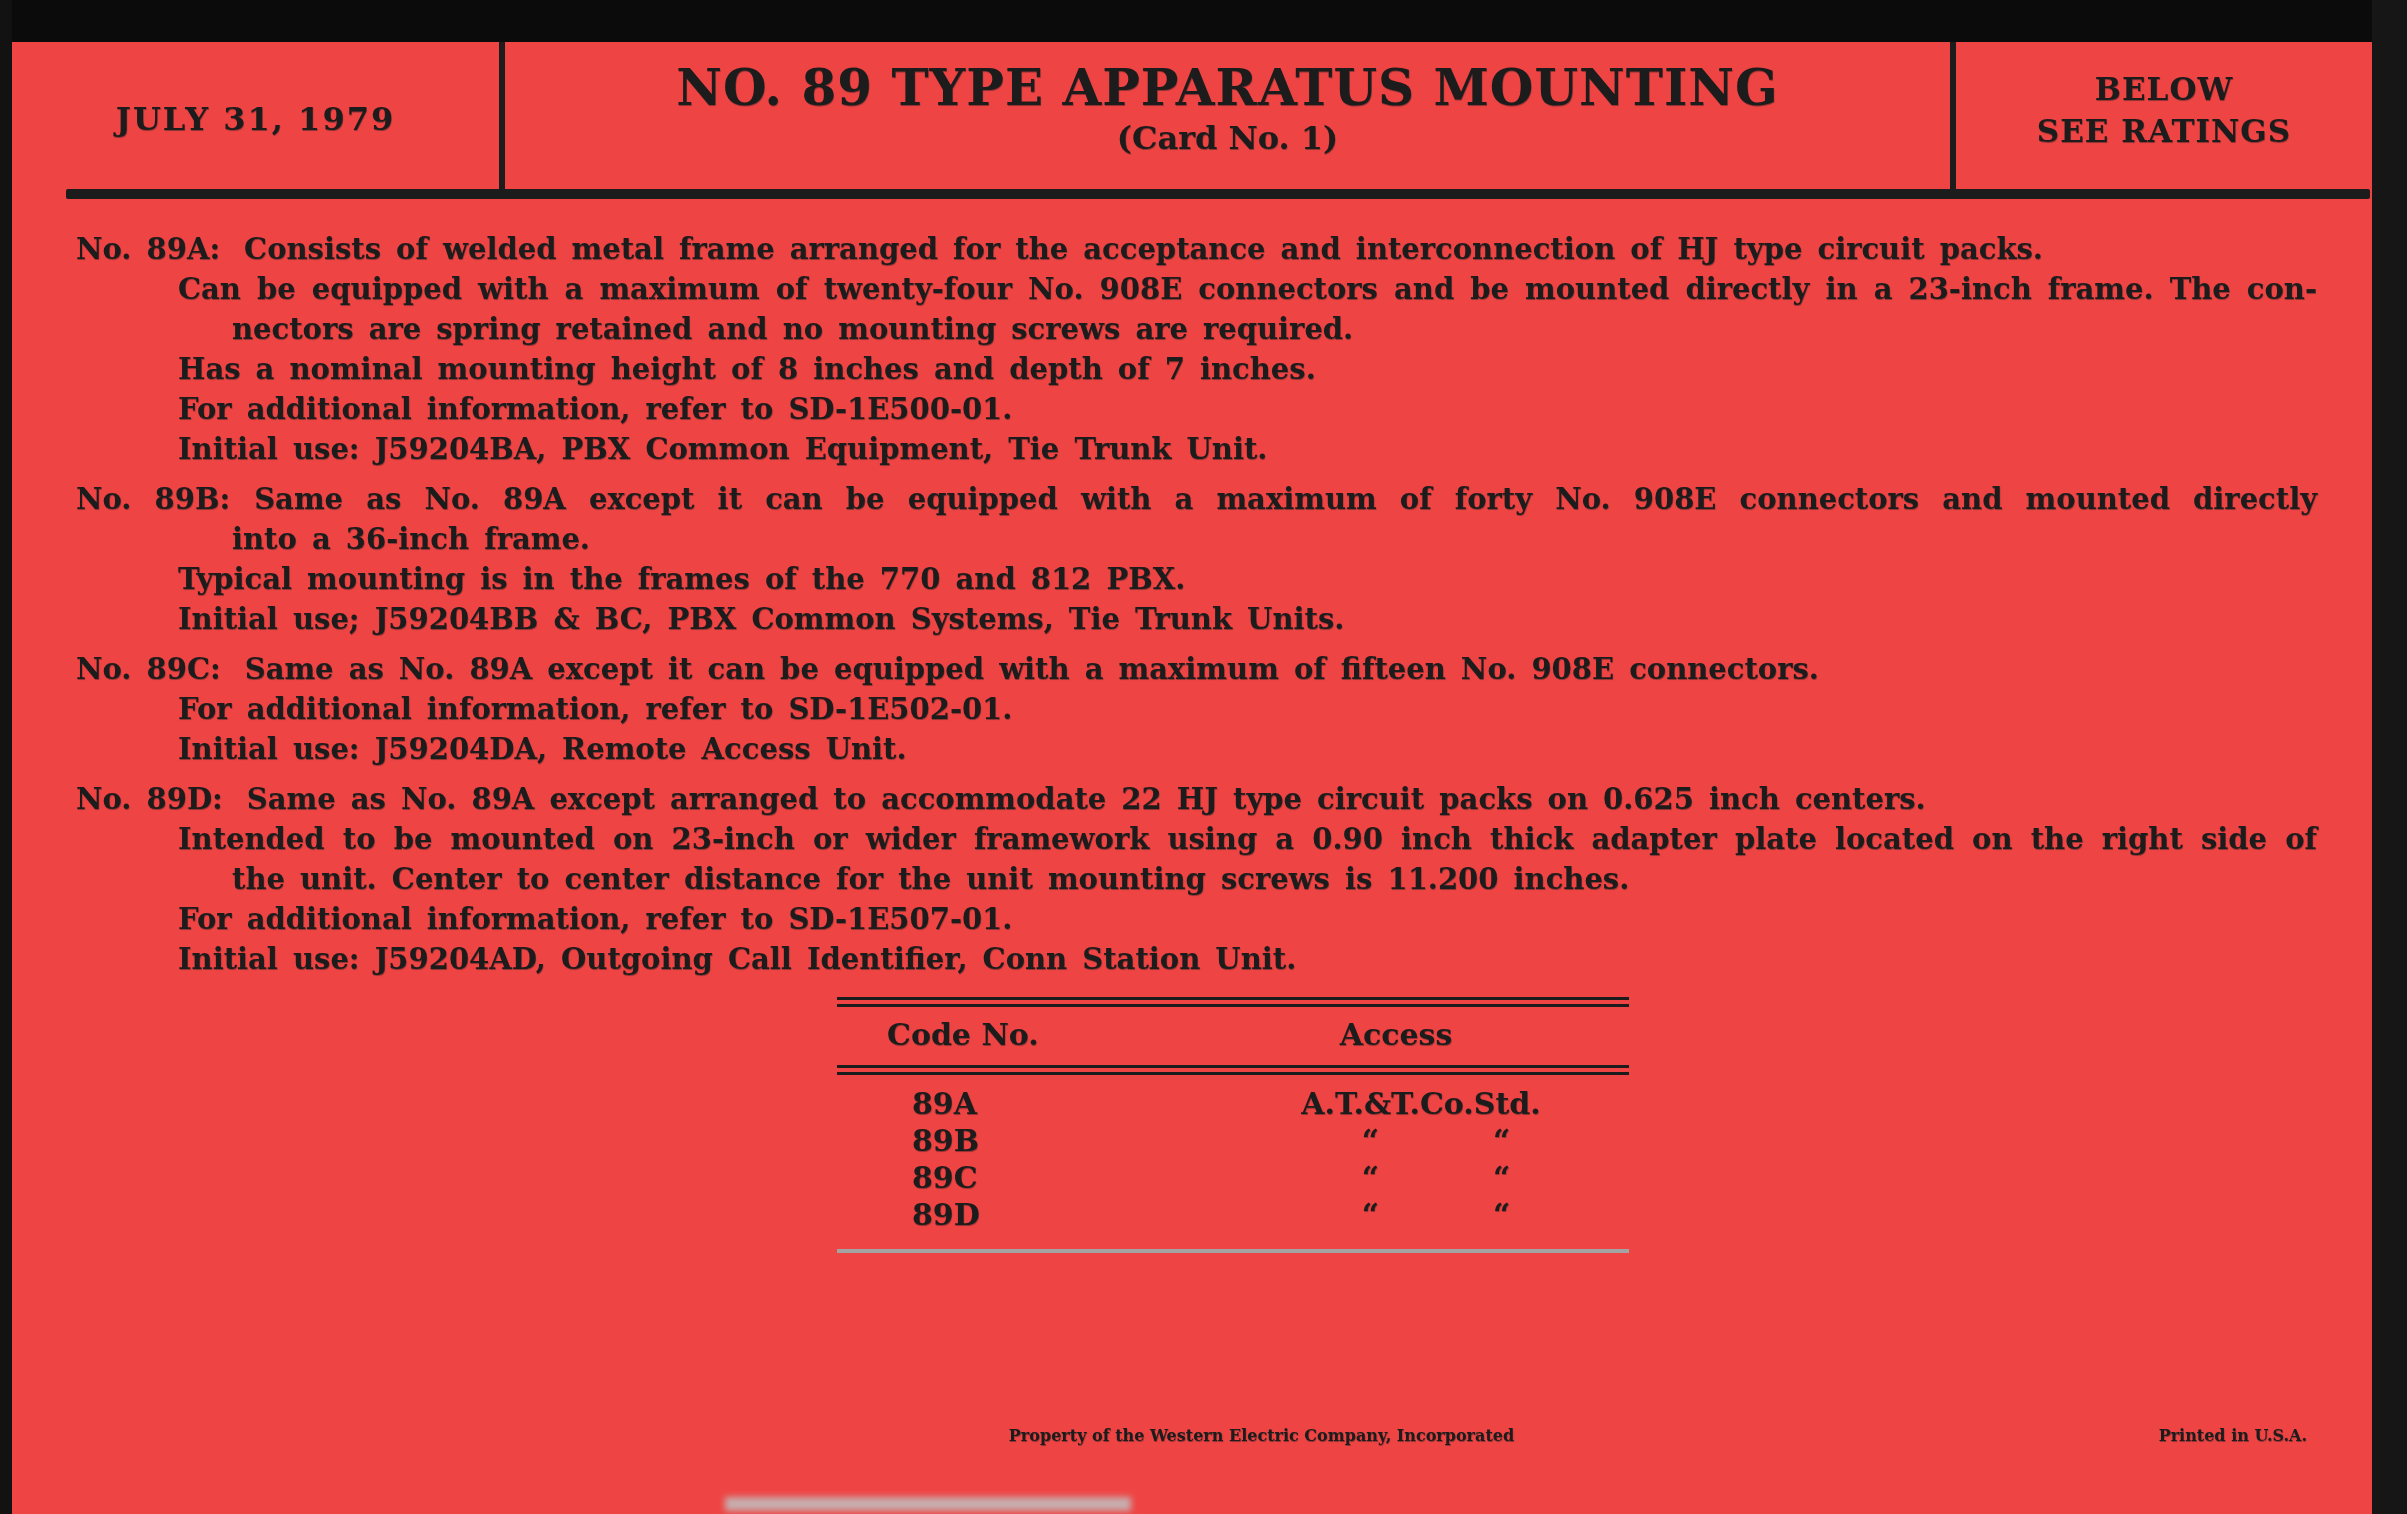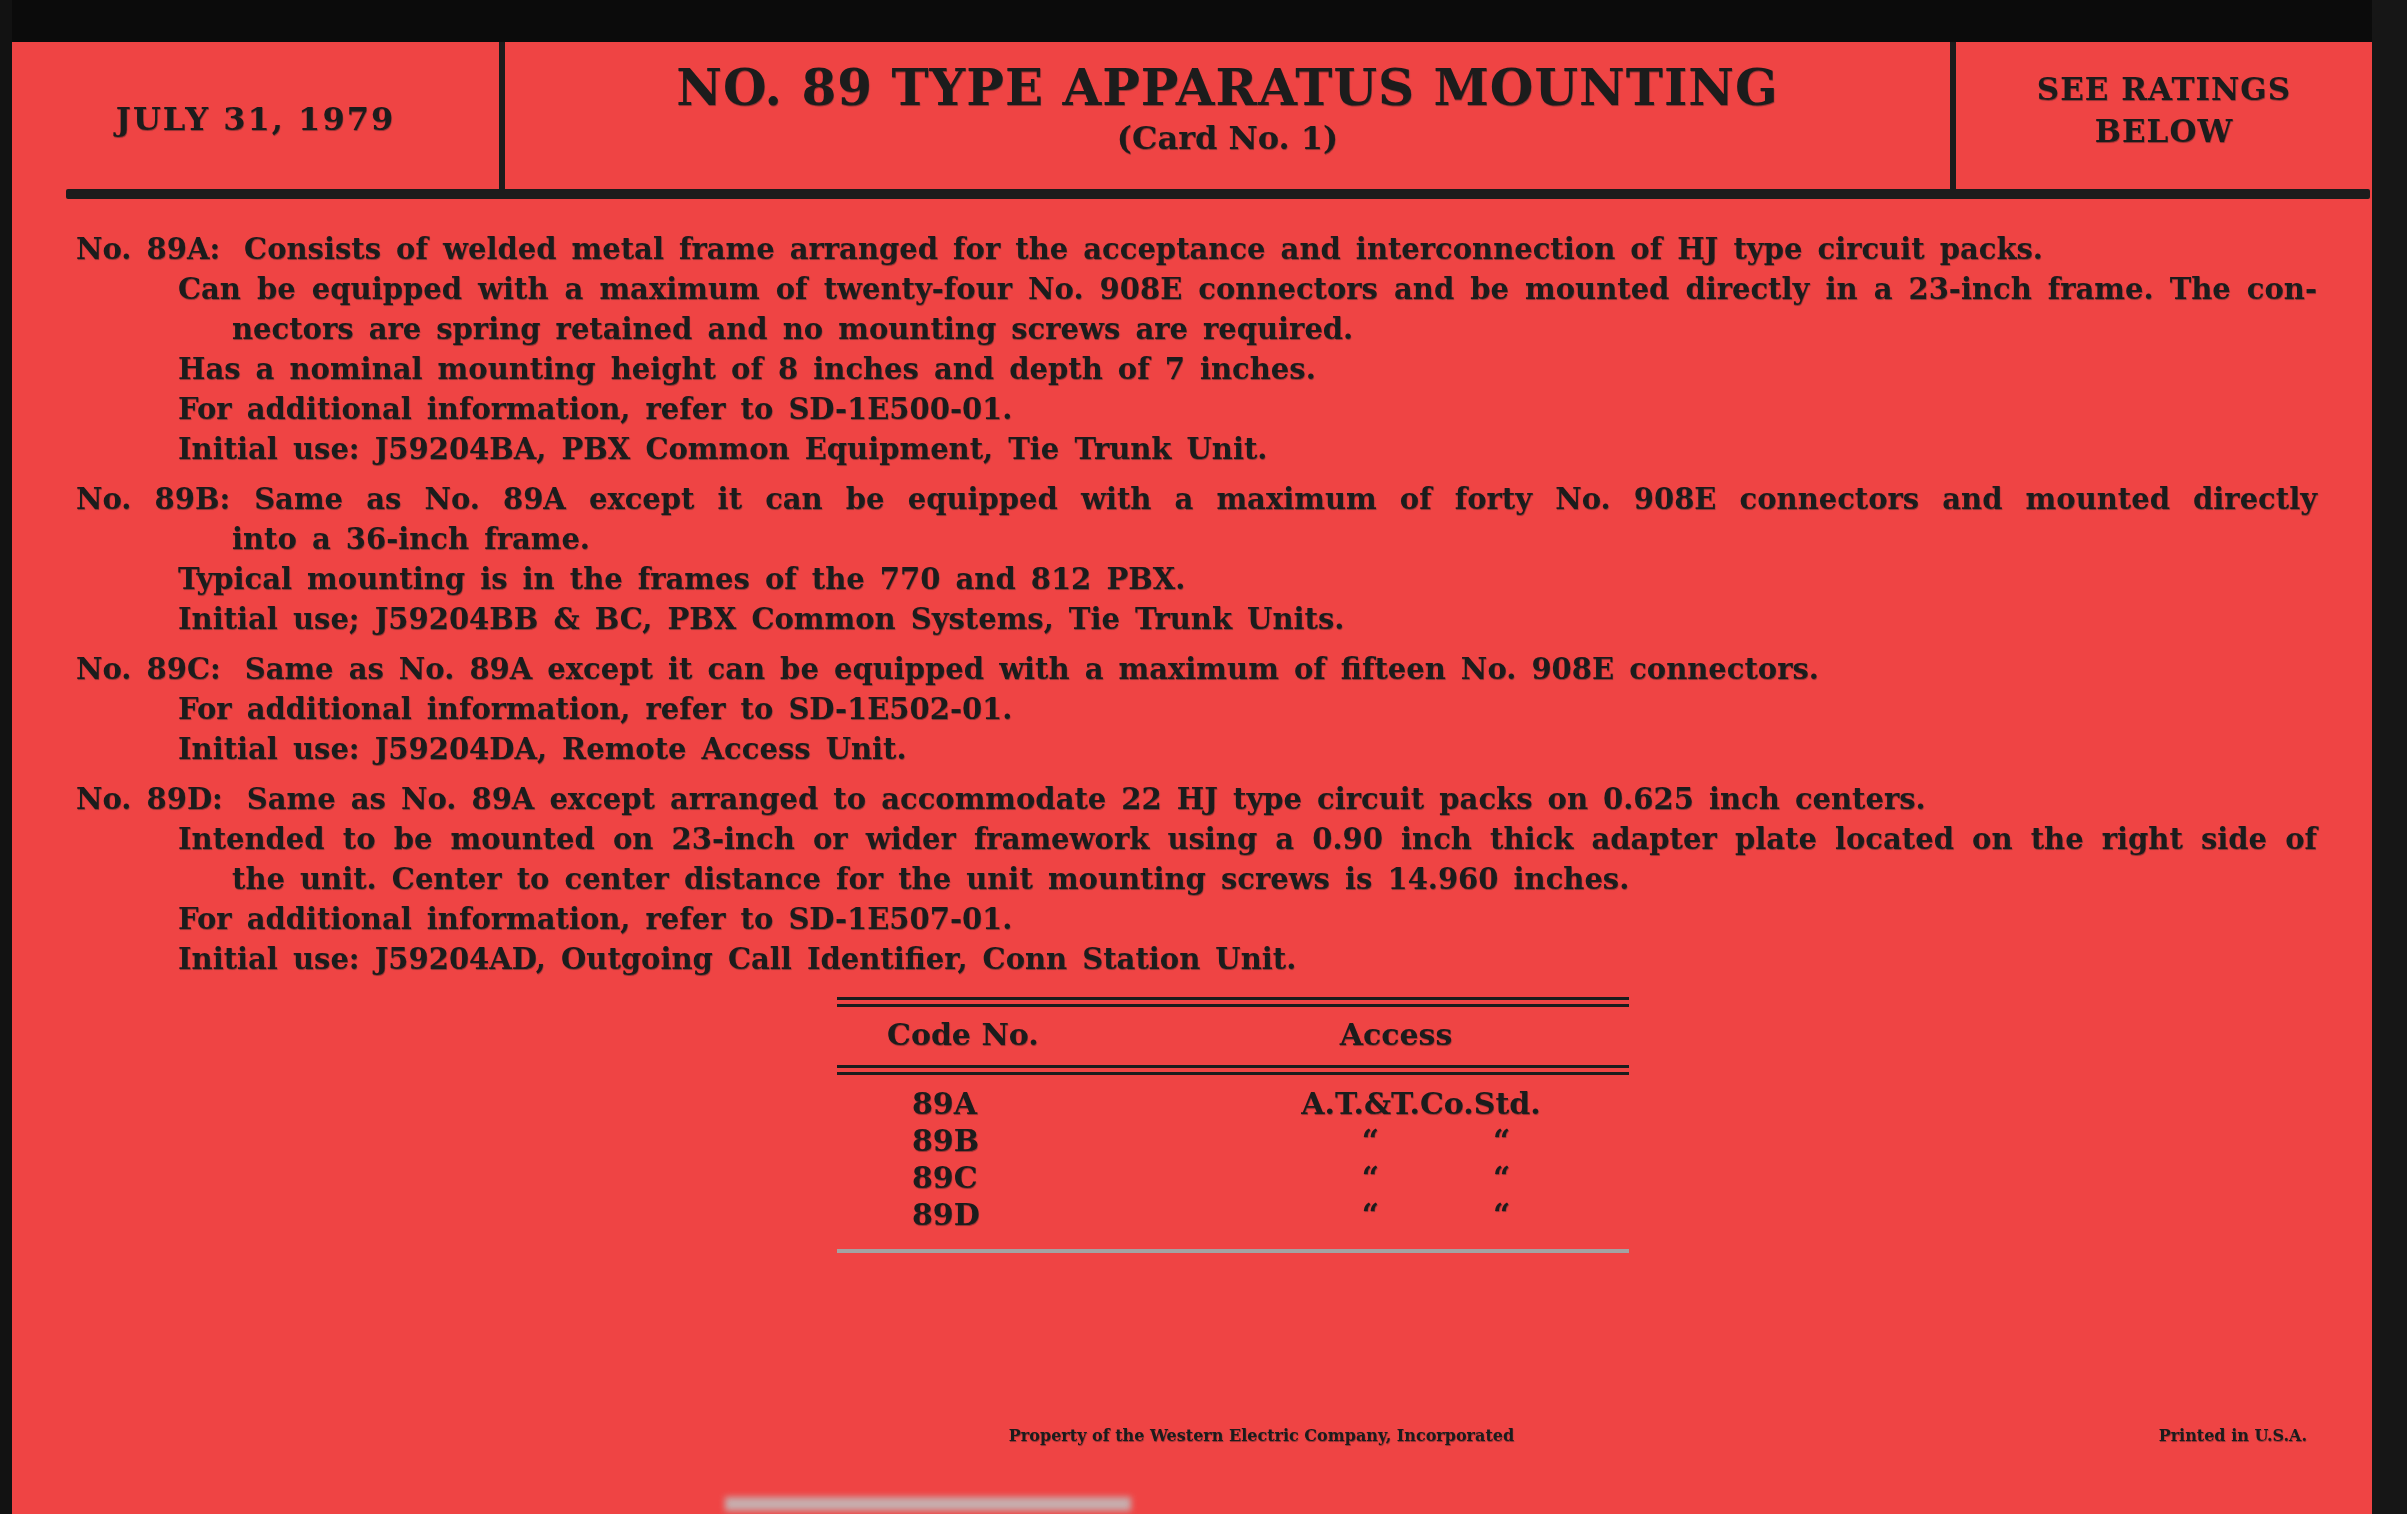--- a/index.html
+++ b/index.html
@@ -100,22 +100,22 @@
 
     <div class="hdr">
       <div class="h-cell h-date">JULY 31, 1979</div>
       <div class="h-div"></div>
       <div class="h-cell h-title">
         <div class="title">NO. 89 TYPE APPARATUS MOUNTING</div>
         <div class="subtitle">(Card No. 1)</div>
       </div>
       <div class="h-div"></div>
       <div class="h-cell h-ratings">
+        <div>BELOW</div>
         <div>SEE RATINGS</div>
-        <div>BELOW</div>
       </div>
     </div>
     <div class="h-rule"></div>
 
     <div class="bodytxt">
 
       <div class="sec">
         <div class="ln head"><span class="lbl">No. 89A:</span><span>Consists of welded metal frame arranged for the acceptance and interconnection of HJ type circuit packs.</span></div>
         <div class="ln i1 just">Can be equipped with a maximum of twenty-four No. 908E connectors and be mounted directly in a 23-inch frame. The con-</div>
         <div class="ln i2">nectors are spring retained and no mounting screws are required.</div>
@@ -133,21 +133,21 @@
 
       <div class="sec">
         <div class="ln head"><span class="lbl">No. 89C:</span><span>Same as No. 89A except it can be equipped with a maximum of fifteen No. 908E connectors.</span></div>
         <div class="ln i1">For additional information, refer to SD-1E502-01.</div>
         <div class="ln i1">Initial use: J59204DA, Remote Access Unit.</div>
       </div>
 
       <div class="sec">
         <div class="ln head"><span class="lbl">No. 89D:</span><span>Same as No. 89A except arranged to accommodate 22 HJ type circuit packs on 0.625 inch centers.</span></div>
         <div class="ln i1 just">Intended to be mounted on 23-inch or wider framework using a 0.90 inch thick adapter plate located on the right side of</div>
-        <div class="ln i2">the unit. Center to center distance for the unit mounting screws is 14.960 inches.</div>
+        <div class="ln i2">the unit. Center to center distance for the unit mounting screws is 11.200 inches.</div>
         <div class="ln i1">For additional information, refer to SD-1E507-01.</div>
         <div class="ln i1">Initial use: J59204AD, Outgoing Call Identifier, Conn Station Unit.</div>
       </div>
 
     </div>
 
     <div class="tbl">
       <div class="tbl-head">
         <div class="th-code">Code No.</div>
         <div class="th-rating">Access</div>

